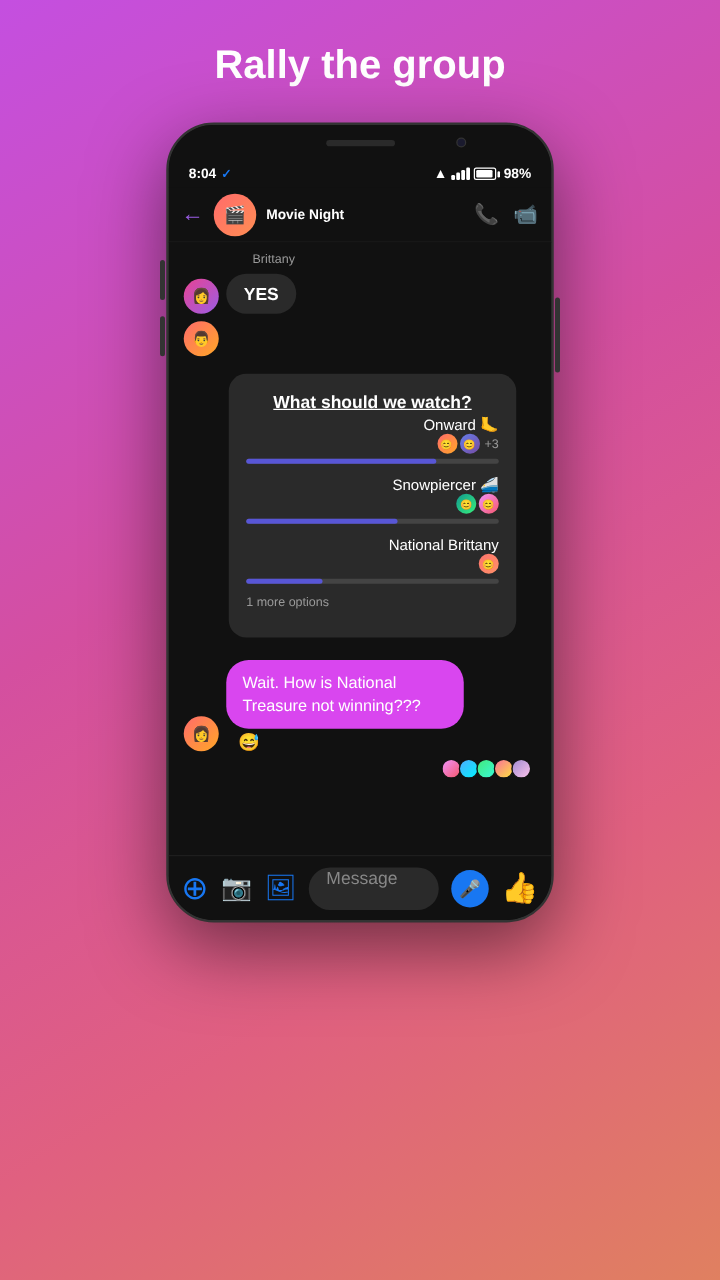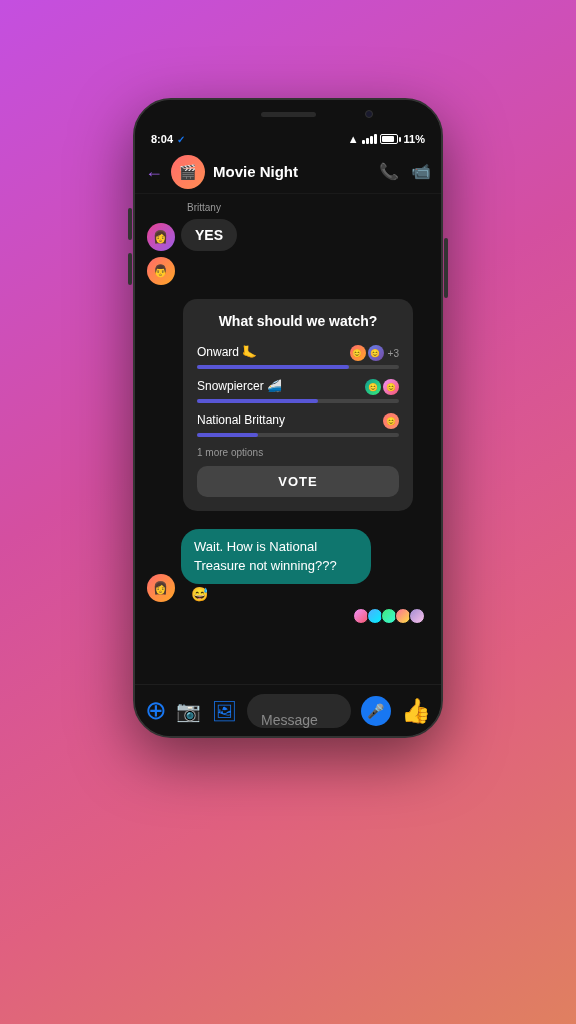--- a/index.html
+++ b/index.html
@@ -99,40 +99,40 @@
     .avatar-header {
       width: 34px;
       height: 34px;
       border-radius: 50%;
       background: linear-gradient(135deg, #ff6b6b, #ff8e53);
       display: flex;
       align-items: center;
       justify-content: center;
       font-size: 14px;
     }
-    .chat-title { color: white; font-size: 15px; font-weight: 700; flex: 1; }
+    .chat-title { color: white; font-size: 11px; font-weight: 700; flex: 1; }
     .header-icons { display: flex; gap: 12px; color: #9b5de5; }
     .header-icon { font-size: 16px; }
 
     
     .chat-body {
       background: #111;
       flex: 1;
       padding: 8px 12px;
       display: flex;
       flex-direction: column;
       gap: 4px;
       overflow: hidden;
       height: 490px;
     }
 
     .sender-label {
       font-size: 10px;
       color: #999;
-      margin-left: 40px;
+      margin-left: 55px;
       margin-bottom: 2px;
     }
 
     .message-row {
       display: flex;
       align-items: flex-end;
       gap: 6px;
       margin-bottom: 2px;
     }
 
@@ -169,32 +169,34 @@
       padding: 14px;
       margin: 8px 0 8px 36px;
       width: 230px;
     }
 
     .poll-title {
       color: white;
       font-size: 14px;
       font-weight: 700;
       text-align: center;
-      margin-bottom: 16px;
+      margin-bottom: 4px;
+      text-decoration: underline;
     }
 
     .poll-option {
       margin-bottom: 10px;
     }
 
     .poll-option-header {
       display: flex;
       justify-content: space-between;
-      align-items: flex-start;
+      align-items: flex-end;
       margin-bottom: 4px;
+      flex-direction: column;
     }
 
     .poll-option-label {
       color: white;
       font-size: 12px;
       font-weight: 500;
     }
 
     .poll-voters {
       display: flex;
@@ -250,21 +252,21 @@
     }
 
     
     .text-message-row {
       display: flex;
       align-items: flex-end;
       gap: 6px;
       margin-top: 6px;
     }
     .text-bubble {
-      background: #0f766e;
+      background: #d946ef;
       color: white;
       border-radius: 18px;
       padding: 9px 13px;
       font-size: 13px;
       max-width: 190px;
       line-height: 1.4;
     }
     .emoji-reaction {
       font-size: 14px;
       margin-left: 10px;
@@ -302,21 +304,21 @@
       font-size: 22px;
       color: #1877f2;
     }
 
     .message-input {
       flex: 1;
       background: #2a2a2a;
       border-radius: 20px;
       height: 34px;
       display: flex;
-      align-items: flex-end;
+      align-items: flex-start;
       padding: 0 14px;
       color: #888;
       font-size: 14px;
     }
 
     .mic-icon {
       font-size: 20px;
       color: #1877f2;
       background: #1877f2;
       color: white;
@@ -397,21 +399,21 @@
     .wifi-icon { font-size: 11px; }
   </style>
 </head>
 <body>
 
 <div style="position:absolute;top:0;left:0;width:576px;height:1024px;background:linear-gradient(150deg,#c44fe0 0%,#d44fa0 40%,#e06080 70%,#e08060 100%);"></div>
 
 <div style="position:relative;z-index:1;display:flex;flex-direction:column;align-items:center;width:100%;">
 
   <div class="page-title">
-    <br>
+    <span>Rally the group</span><br>
   </div>
 
   <div class="phone-wrapper">
     <div class="phone-frame">
 
       <div class="phone-top">
         <div class="phone-speaker"></div>
         <div class="phone-camera"></div>
       </div>
 
@@ -430,21 +432,21 @@
             <div class="bar bar3"></div>
             <div class="bar bar4"></div>
           </div>
 
           <div class="battery">
             <div class="battery-body">
                 <div class="battery-fill"></div>
               </div>
             <div class="battery-tip"></div>
           </div>
-          <span>11%</span>
+          <span>98%</span>
         </div>
       </div>
 
       <div class="chat-header">
         <span class="back-btn">←</span>
         <div class="avatar-header">🎬</div>
         <span class="chat-title">Movie Night</span>
         <div class="header-icons">
           <span class="header-icon">📞</span>
           <span class="header-icon" style="color:#9b5de5;">📹</span>
@@ -503,21 +505,20 @@
                 <div class="voter-avatar" style="background:linear-gradient(135deg,#fd746c,#ff9068);">😊</div>
               </div>
             </div>
             <div class="poll-bar-bg">
               <div class="poll-bar-fill" style="width:30%;"></div>
             </div>
           </div>
 
           <div class="poll-more">1 more options</div>
 
-          <button class="vote-btn">VOTE</button>
         </div>
 
         <div class="text-message-row">
           <div class="msg-avatar" style="background:linear-gradient(135deg,#ff6b6b,#ffa726);">👩</div>
           <div>
             <div class="text-bubble">Wait. How is National Treasure not winning???</div>
             <div class="emoji-reaction">😅</div>
           </div>
         </div>
 

